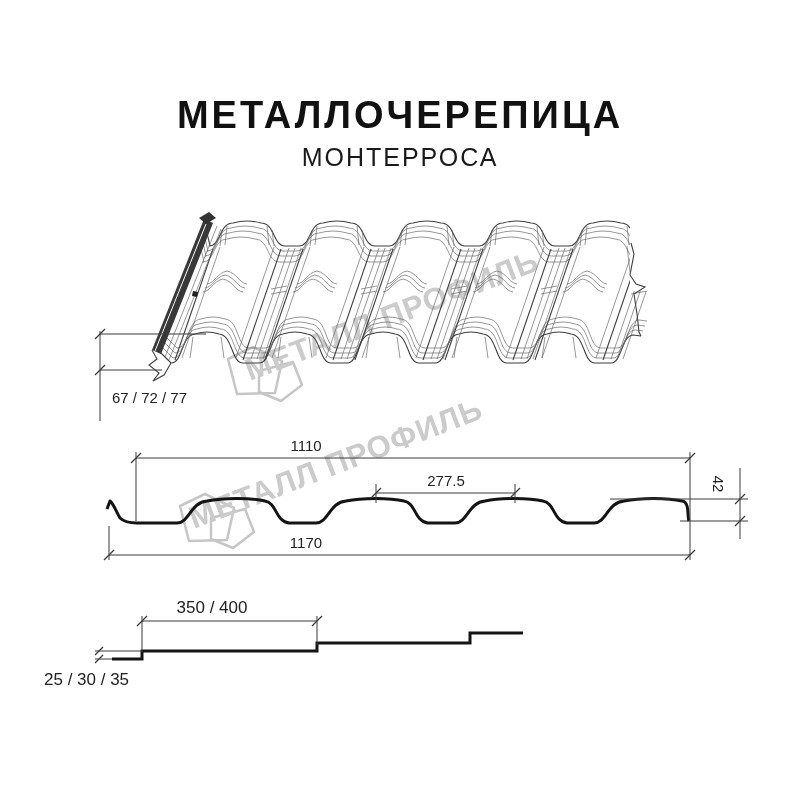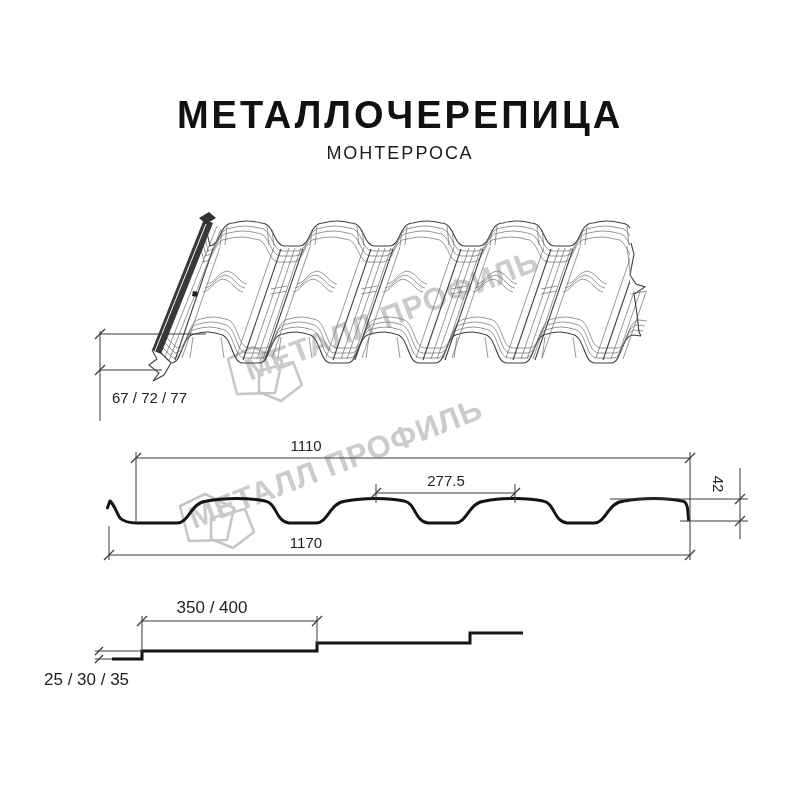--- a/index.html
+++ b/index.html
@@ -1,20 +1,20 @@
 <!DOCTYPE html>
 <html><head>
 <meta charset="utf-8">
 <style>
   html,body{margin:0;padding:0;background:#fff;}
   .page{position:relative;width:800px;height:800px;background:#ffffff;overflow:hidden;
         font-family:"Liberation Sans",sans-serif;margin-top:32px;}
   .title-wrap{position:absolute;top:0;left:0;width:800px;text-align:center;}
   .title{margin-top:62px;font-size:38px;font-weight:bold;letter-spacing:3px;color:#111;}
-  .subtitle{margin-top:6px;font-size:18px;font-weight:normal;letter-spacing:2px;color:#1a1a1a;}
+  .subtitle{margin-top:6px;font-size:25px;font-weight:normal;letter-spacing:2px;color:#1a1a1a;}
   svg{position:absolute;top:0;left:0;}
   .ln{stroke:#3f3f3f;stroke-width:1.1;fill:none;}
   .tn{stroke:#6a6a6a;stroke-width:0.7;fill:none;}
   .dim{stroke:#3a3a3a;stroke-width:1;fill:none;}
   .slash{stroke:#3a3a3a;stroke-width:1.2;fill:none;}
   .thick{stroke:#141414;stroke-width:3;fill:none;stroke-linejoin:round;}
   .step-thick{stroke:#141414;stroke-width:3;fill:none;stroke-linejoin:miter;}
   .dimtext{font-family:"Liberation Sans",sans-serif;font-size:15px;fill:#222;}
   .dimtext-lg{font-family:"Liberation Sans",sans-serif;font-size:17px;fill:#222;}
   .wmtext{font-family:"Liberation Sans",sans-serif;font-size:31px;font-weight:bold;

